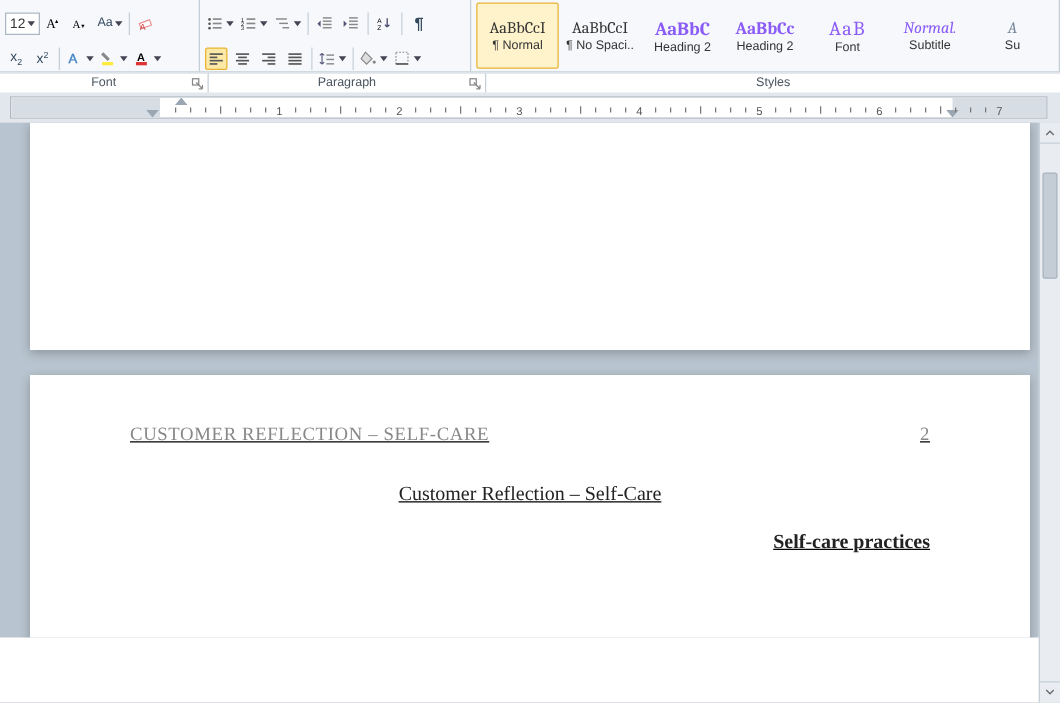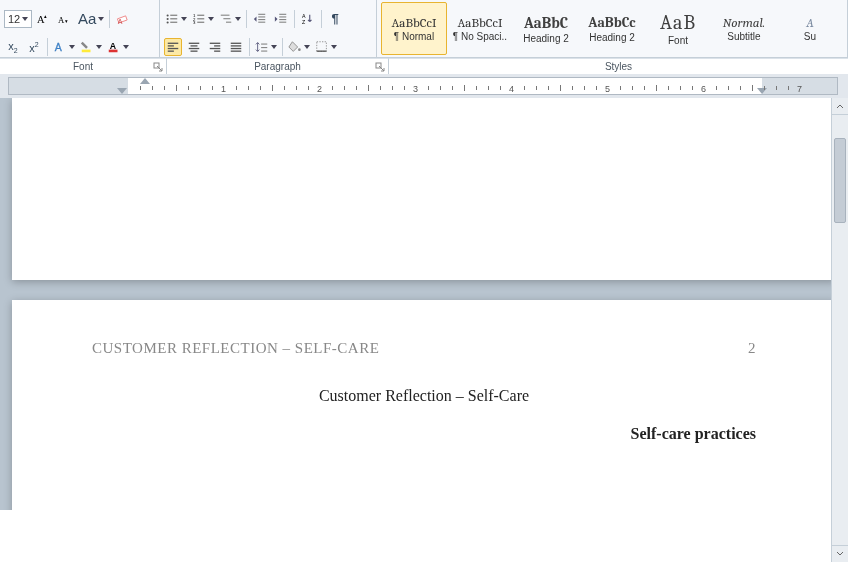--- a/index.html
+++ b/index.html
@@ -15,25 +15,25 @@
   .btn.split::after { content:""; width:0; height:0; border-left:3px solid transparent; border-right:3px solid transparent; border-top:4px solid #445; margin-left:2px; }
   .sep { width:1px; height:18px; background:#c5cfd8; margin:0 1px; }
   .font-sz { width:28px; height:18px; border:1px solid #abb8c4; background:#fff; display:flex; align-items:center; padding:0 3px; font-size:11px; color:#333; }
   .font-sz::after { content:""; width:0; height:0; border-left:3px solid transparent; border-right:3px solid transparent; border-top:4px solid #445; margin-left:auto; }
   svg { display:block; }
   .icon { width:14px; height:14px; }
   .active-align { background:#fce9a6; border-color:#e8b430; }
   .styles-row { display:flex; height:100%; padding:2px 4px; gap:0; }
   .style-chip { width:66px; height:100%; display:flex; flex-direction:column; align-items:center; justify-content:center; border:1px solid transparent; border-radius:2px; padding:2px 1px; }
   .style-chip.selected { border-color:#e8b430; background:#fff3cc; }
-  .style-preview { font-family:"Cambria","Times New Roman",serif; color:#404040; font-size:14px; }
+  .style-preview { font-family:"Cambria","Times New Roman",serif; color:#8b5cf6; font-size:14px; }
   .style-preview.normal { color:#333; font-size:13px; }
   .style-preview.h1 { font-weight:bold; font-size:15px; }
   .style-preview.h2 { font-weight:bold; font-size:14px; }
-  .style-preview.title { font-size:20px; letter-spacing:1px; }
+  .style-preview.title { font-size:16px; letter-spacing:1px; }
   .style-preview.sub { font-style:italic; font-size:13px; }
   .style-preview.more { font-style:italic; color:#7a8aa0; font-size:13px; }
   .style-name { font-size:10px; color:#333; margin-top:1px; white-space:nowrap; overflow:hidden; text-overflow:ellipsis; max-width:100%; }
 
   .grouplabels { display:flex; height:16px; }
   .lbl { font-size:10px; color:#4a5560; text-align:center; border-right:1px solid #c5cfd8; border-top:1px solid #dbe2e9; display:flex; align-items:center; justify-content:center; position:relative; }
   .lbl .launcher { position:absolute; right:3px; }
   .lbl-font { width:167px; }
   .lbl-para { width:222px; }
   .lbl-styles { flex:1; border-right:none; }
@@ -41,21 +41,21 @@
   .ruler-area { background:#e2e7ed; height:24px; display:flex; align-items:center; padding-left:8px; }
   .ruler { background:#fff; border:1px solid #b0b9c3; height:18px; flex:1; position:relative; overflow:hidden; margin-right:10px; }
   .ruler .margin-l { position:absolute; left:0; top:0; bottom:0; width:119px; background:#d6dde4; }
   .ruler .margin-r { position:absolute; right:0; top:0; bottom:0; width:75px; background:#d6dde4; }
   .ruler .tick { position:absolute; top:6px; font-size:9px; color:#555; }
   .ruler .dot { position:absolute; top:8px; width:1px; height:4px; background:#777; }
   .ruler .indent-top { position:absolute; left:131px; top:-0; width:0; height:0; border-left:5px solid transparent; border-right:5px solid transparent; border-bottom:6px solid #9aa6b2; }
   .ruler .indent-bot { position:absolute; left:108px; bottom:0; width:0; height:0; border-left:5px solid transparent; border-right:5px solid transparent; border-top:6px solid #9aa6b2; }
   .ruler .indent-r { position:absolute; right:70px; bottom:0; width:0; height:0; border-left:5px solid transparent; border-right:5px solid transparent; border-top:6px solid #9aa6b2; }
 
-  .doc-area { background:#b8c4cf; height:412px; padding:0 12px; overflow:hidden; }
+  .doc-area { background:#b8c4cf; height:412px; padding:0 24px; overflow:hidden;text-decoration:underline; }
   .page { background:#fff; margin:0 0 20px 0; box-shadow:0 2px 8px rgba(0,0,0,.25); }
   .page1 { height:182px; }
   .page2 { height:260px; padding:40px 80px; font-family:"Times New Roman",serif; font-size:16px; color:#222; }
   .running-head { display:flex; justify-content:space-between; color:#888; font-size:15px; letter-spacing:.5px; margin-bottom:30px; }
   .doc-title { text-align:center; font-size:16px; margin-bottom:20px; }
   .sec-head { font-weight:bold; margin-bottom:16px;text-align:right; }
   .body-text { line-height:2; text-indent:48px; text-align:justify; }
   .scrollbar { position:absolute; right:0; top:98px; bottom:0; width:17px; background:#e9edf1; border-left:1px solid #c5cfd8; }
   .thumb { position:absolute; left:2px; right:2px; top:40px; height:85px; background:#c4ccd5; border:1px solid #a8b2bd; border-radius:2px; }
   .arrow { position:absolute; left:0; right:0; height:17px; display:flex; align-items:center; justify-content:center; }
@@ -78,21 +78,21 @@
               <text x="8" y="7" font-size="6">▴</text>
             </svg>
           </div>
         <div class="btn">
             <svg class="icon" viewBox="0 0 16 16">
               <text x="0" y="12" font-size="10" font-family="serif">A</text>
               <text x="8" y="12" font-size="6">▾</text>
             </svg>
           </div>
         <div class="btn split">
-            <span style="font-size:15px">Aa</span>
+            <span style="font-size:10px">Aa</span>
           </div>
         <div class="sep"></div>
         <div class="btn">
             <svg class="icon" viewBox="0 0 16 16">
               <rect x="2" y="6" width="10" height="5" fill="#fff" stroke="#e88" transform="rotate(-20 7 8)"></rect>
               <text x="2" y="14" font-size="8" fill="#c44">A</text>
             </svg>
           </div>
       </div>
       <div class="rg-row">

